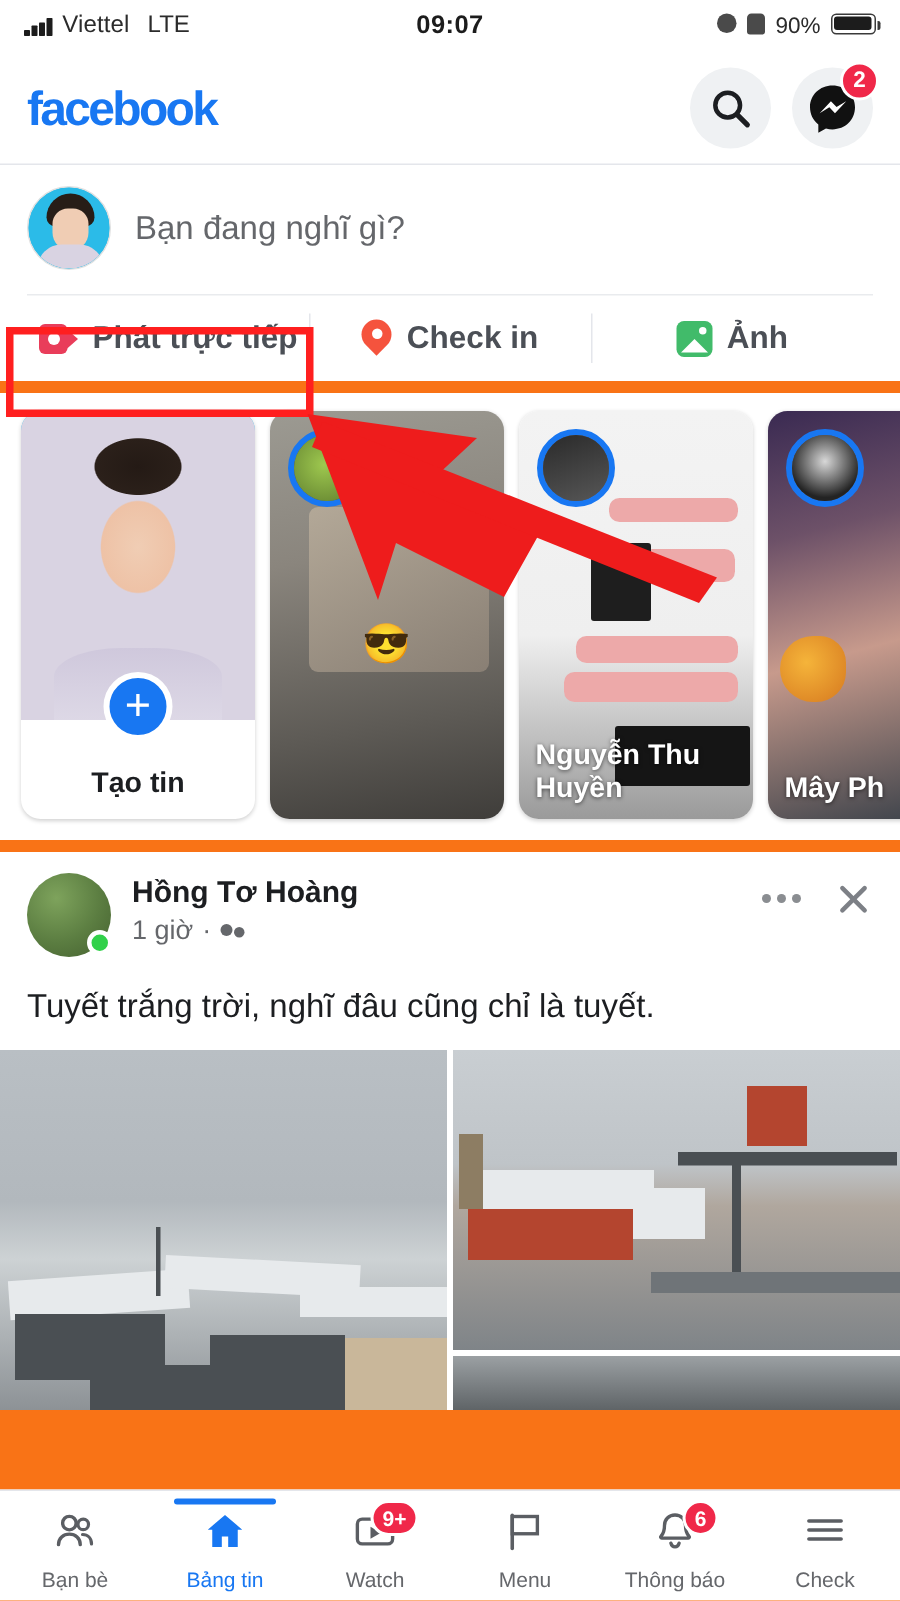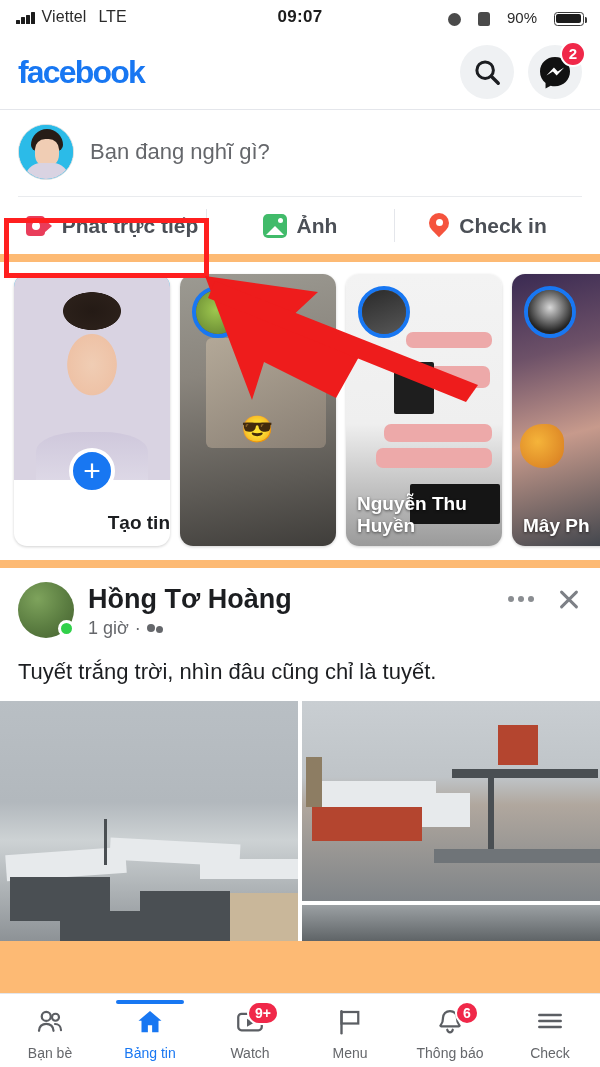--- a/index.html
+++ b/index.html
@@ -3,40 +3,40 @@
 <meta charset="utf-8">
 <style>
   * { margin:0; padding:0; box-sizing:border-box; }
   html,body { width:600px; height:1067px; }
   body {
     font-family:"Liberation Sans", sans-serif;
     background:#ffffff;
     overflow:hidden;
     position:relative;
   }
-  .phone { width:600px; height:1067px; position:relative; background:#fdba74; overflow:hidden; }
+  .phone { width:600px; height:1067px; position:relative; background:#f97316; overflow:hidden; }
 
   
   .statusbar {
     height:34px; background:#fff; display:flex; align-items:center;
     padding:0 16px; position:relative;
   }
   .sb-left { display:flex; align-items:center; gap:7px; }
   .bars { display:flex; align-items:flex-end; gap:1.5px; height:13px; }
   .bars i { width:3.5px; background:#1c1c1c; border-radius:0.5px; display:block; }
   .bars i:nth-child(1){height:4px;} .bars i:nth-child(2){height:6.5px;}
   .bars i:nth-child(3){height:9px;} .bars i:nth-child(4){height:12px;}
   .sb-text { font-size:16px; color:#2b2b2b; font-weight:400; letter-spacing:0.1px; }
   .sb-lte { font-size:16px; color:#2b2b2b; margin-left:5px; }
   .sb-clock {
     position:absolute; left:0; right:0; text-align:center;
     font-size:17px; color:#1c1c1c; font-weight:600; letter-spacing:0.3px;
     pointer-events:none;
   }
-  .sb-right { margin-left:auto; display:flex; align-items:flex-end; gap:17px; }
+  .sb-right { margin-left:auto; display:flex; align-items:flex-start; gap:7px; }
   .sb-ic { width:13px; height:13px; background:#4a4a4a; border-radius:50%; display:block; }
   .sb-ic.lock { border-radius:3px 3px 2px 2px; height:14px; width:12px; }
   .sb-pct { font-size:15px; color:#2b2b2b; }
   .batt { width:30px; height:14px; border:1.6px solid #3a3a3a; border-radius:3.5px; position:relative; }
   .batt::after { content:""; position:absolute; right:-4px; top:4px; width:2.4px; height:6px; background:#3a3a3a; border-radius:0 1.5px 1.5px 0; }
   .batt i { position:absolute; left:1.4px; top:1.4px; bottom:1.4px; width:88%; background:#1c1c1c; border-radius:2px; display:block; }
 
   
   .appbar {
     height:76px; background:#fff; display:flex; align-items:center;
@@ -114,21 +114,21 @@
     content:""; position:absolute; left:22px; right:22px; bottom:0; height:48px;
     background:linear-gradient(#cfc8dc,#ddd8e6); border-radius:40% 40% 0 0;
   }
   .story-create .plus {
     position:absolute; left:50%; bottom:52px; transform:translateX(-50%);
     width:46px; height:46px; border-radius:50%; background:#1877F2;
     border:4px solid #fff; display:flex; align-items:center; justify-content:center;
     color:#fff; font-size:30px; font-weight:300; line-height:0.82;
   }
   .story-create .label {
-    position:absolute; left:0; right:0; bottom:12px; text-align:right;
+    position:absolute; left:0; right:0; bottom:12px; text-align:center;
     font-size:19px; font-weight:700; color:#1c1e21;
   }
   .story .ring {
     position:absolute; left:12px; top:12px; width:52px; height:52px;
     border-radius:50%; border:4px solid #1877F2; background:#555; overflow:hidden;
   }
   .story .name {
     position:absolute; left:11px; right:8px; bottom:10px;
     color:#fff; font-size:19px; font-weight:700; line-height:1.12;
     text-shadow:0 1px 3px rgba(0,0,0,.6);
@@ -155,21 +155,21 @@
   .post-avatar {
     width:56px; height:56px; border-radius:50%; flex:none; position:relative;
     background:radial-gradient(circle at 35% 30%, #7ea35c, #5b7d41 55%, #44602f 100%);
     overflow:visible;
   }
   .post-avatar .online {
     position:absolute; right:-1px; bottom:1px; width:17px; height:17px;
     border-radius:50%; background:#31d14a; border:3px solid #fff;
   }
   .post-meta { display:flex; flex-direction:column; gap:3px; padding-top:2px; }
-  .post-name { font-size:27px; font-weight:700; color:#1c1e21; }
+  .post-name { font-size:20px; font-weight:700; color:#1c1e21; }
   .post-sub { font-size:18px; color:#65676b; display:flex; align-items:center; gap:6px; }
   .globe-ic { display:inline-block; width:16px; height:15px; position:relative; }
   .globe-ic::before { content:""; position:absolute; left:0; top:3px; width:8px;height:8px;border-radius:50%;background:#65676b; }
   .globe-ic::after { content:""; position:absolute; right:0; top:5px; width:7px;height:7px;border-radius:50%;background:#65676b; }
   .post-head-actions { margin-left:auto; display:flex; align-items:center; gap:22px; padding-top:4px; }
   .dots { display:flex; gap:4px; }
   .dots i { width:6px; height:6px; border-radius:50%; background:#8a8d91; display:block; }
   .xclose { width:26px; height:26px; position:relative; }
   .xclose::before,.xclose::after {
     content:""; position:absolute; left:1px; top:12px; width:24px; height:3px;
@@ -281,30 +281,30 @@
       <div class="comp-act">
         <span class="ico-live">
           <span class="body"></span>
             <span class="dot"></span>
             <span class="tri"></span>
         </span>
         <span>Phát trực tiếp</span>
       </div>
 
       <div class="comp-act">
-        <span class="ico-photo"></span>
-        <span>Ảnh</span>
-      </div>
-
-      <div class="comp-act">
         <span class="ico-pin">
           <span class="p"></span>
             <span class="h"></span>
         </span>
         <span>Check in</span>
+      </div>
+
+      <div class="comp-act">
+        <span class="ico-photo"></span>
+        <span>Ảnh</span>
       </div>
 
     </div>
   </div>
 
   <div class="stories-wrap">
     <div class="stories">
 
       <div class="story story-create">
         <div class="pic"></div>
@@ -360,21 +360,21 @@
       <div class="post-head-actions">
         <span class="dots">
             <i></i>
             <i></i>
             <i></i>
           </span>
         <span class="xclose"></span>
       </div>
     </div>
 
-    <div class="post-text">Tuyết trắng trời, nhìn đâu cũng chỉ là tuyết.</div>
+    <div class="post-text">Tuyết trắng trời, nghĩ đâu cũng chỉ là tuyết.</div>
 
     <div class="post-media">
       <div class="media-left">
         <span class="roof" style="left:6px;top:150px;width:120px;height:26px;transform:rotate(-4deg);"></span>
         <span class="dark" style="left:10px;top:176px;width:100px;height:44px;"></span>
         <span class="roof" style="left:110px;top:140px;width:130px;height:22px;transform:rotate(3deg);"></span>
         <span class="dark" style="left:140px;top:190px;width:90px;height:50px;"></span>
         <span class="roof" style="left:200px;top:158px;width:110px;height:20px;"></span>
         <span class="dark" style="left:60px;top:210px;width:140px;height:30px;"></span>
         <span class="roof" style="left:230px;top:192px;width:70px;height:48px;background:#c9b79a;"></span>

